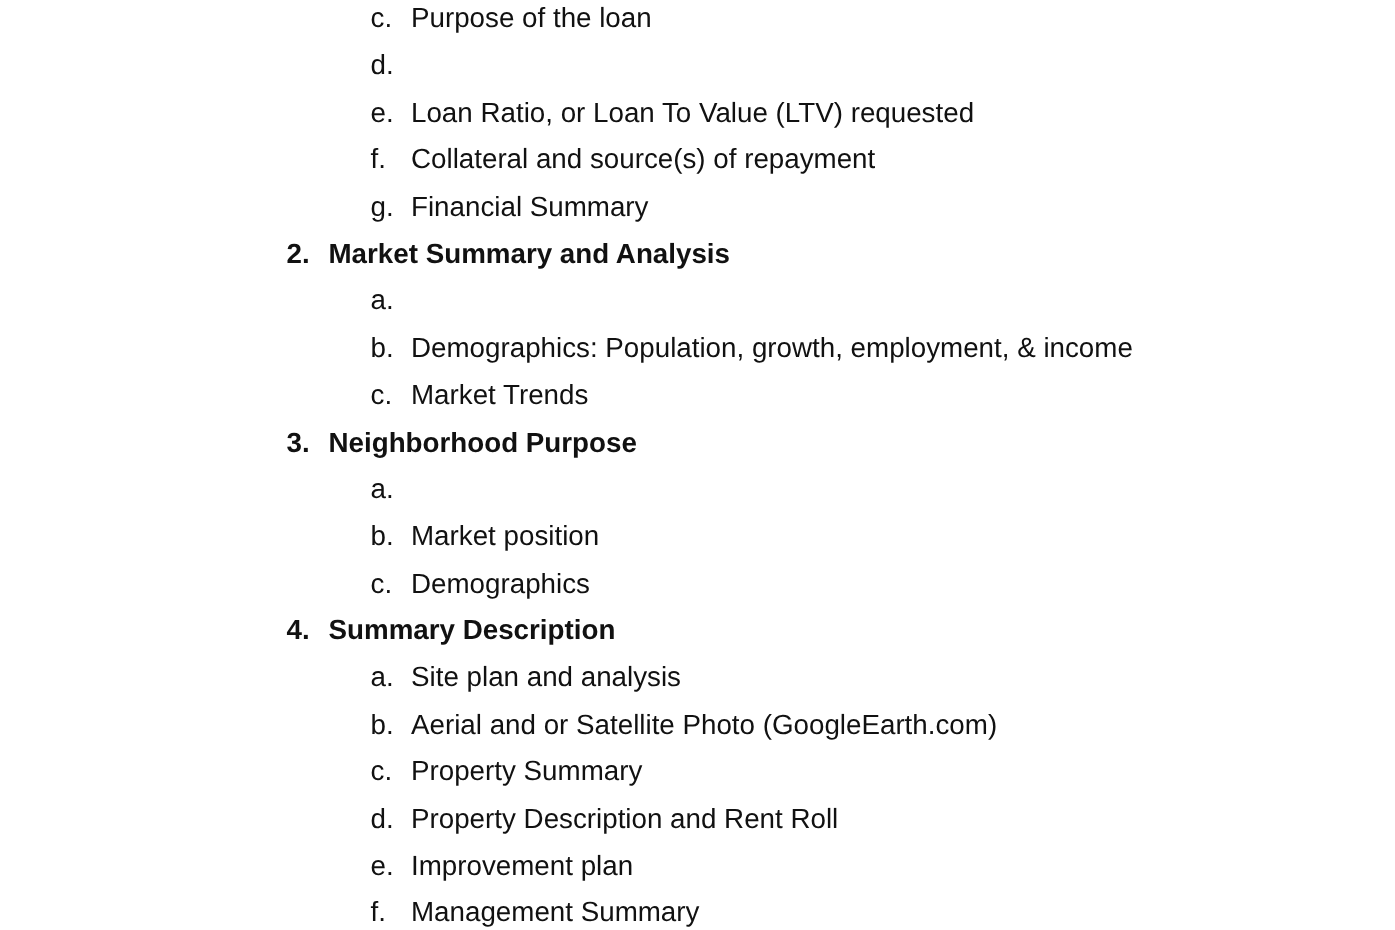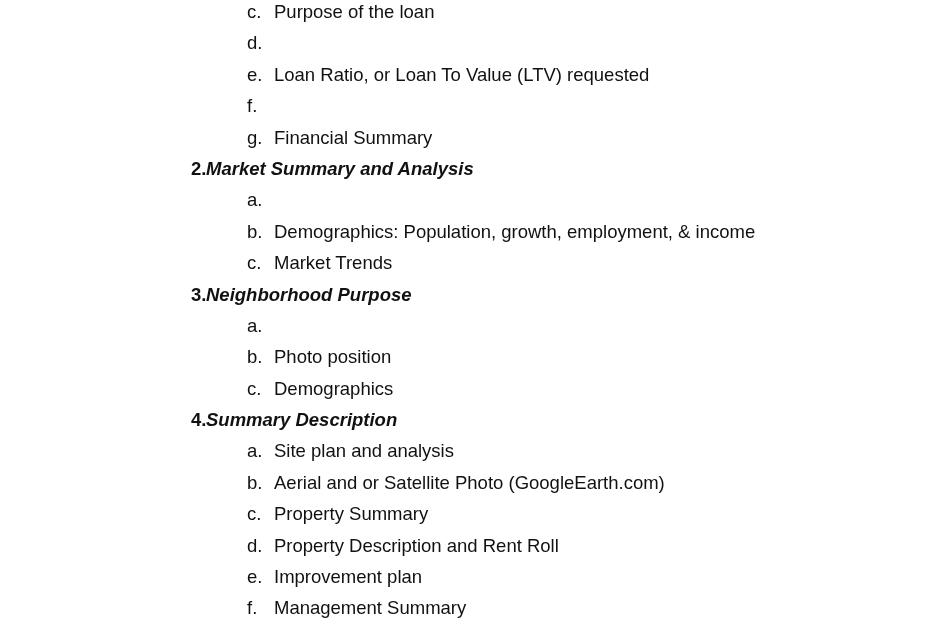--- a/index.html
+++ b/index.html
@@ -31,39 +31,40 @@
     .marker {
       position: absolute;
     }
     .text {
       position: absolute;
     }
     .sub .marker { left: 247px; }
     .sub .text { left: 274px; }
     .top { font-weight: bold; }
     .top .marker { left: 191px; }
-    .top .text { left: 206px; font-style: italic; }
+    .top .text { left: 219px; }
   </style>
 </head>
 <body>
 
 <div class="doc">
   <div class="line sub">
     <span class="marker">c.</span>
     <span class="text">Purpose of the loan</span>
   </div>
   <div class="line sub">
     <span class="marker">d.</span>
   </div>
   <div class="line sub">
     <span class="marker">e.</span>
     <span class="text">Loan Ratio, or Loan To Value (LTV) requested</span>
   </div>
   <div class="line sub">
     <span class="marker">f.</span>
+    <span class="text">Collateral and source(s) of repayment</span>
   </div>
   <div class="line sub">
     <span class="marker">g.</span>
     <span class="text">Financial Summary</span>
   </div>
   <div class="line top">
     <span class="marker">2.</span>
     <span class="text">Market Summary and Analysis</span>
   </div>
   <div class="line sub">
@@ -79,21 +80,21 @@
   </div>
   <div class="line top">
     <span class="marker">3.</span>
     <span class="text">Neighborhood Purpose</span>
   </div>
   <div class="line sub">
     <span class="marker">a.</span>
   </div>
   <div class="line sub">
     <span class="marker">b.</span>
-    <span class="text">Photo position</span>
+    <span class="text">Market position</span>
   </div>
   <div class="line sub">
     <span class="marker">c.</span>
     <span class="text">Demographics</span>
   </div>
   <div class="line top">
     <span class="marker">4.</span>
     <span class="text">Summary Description</span>
   </div>
   <div class="line sub">

